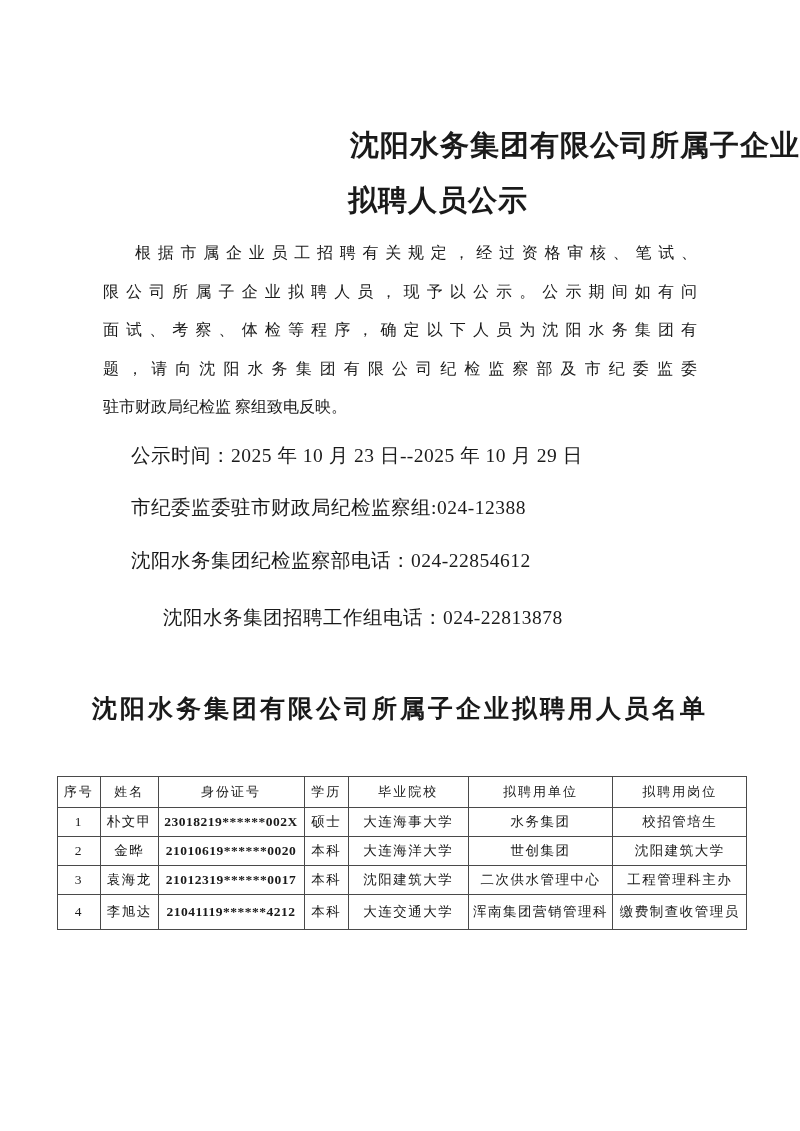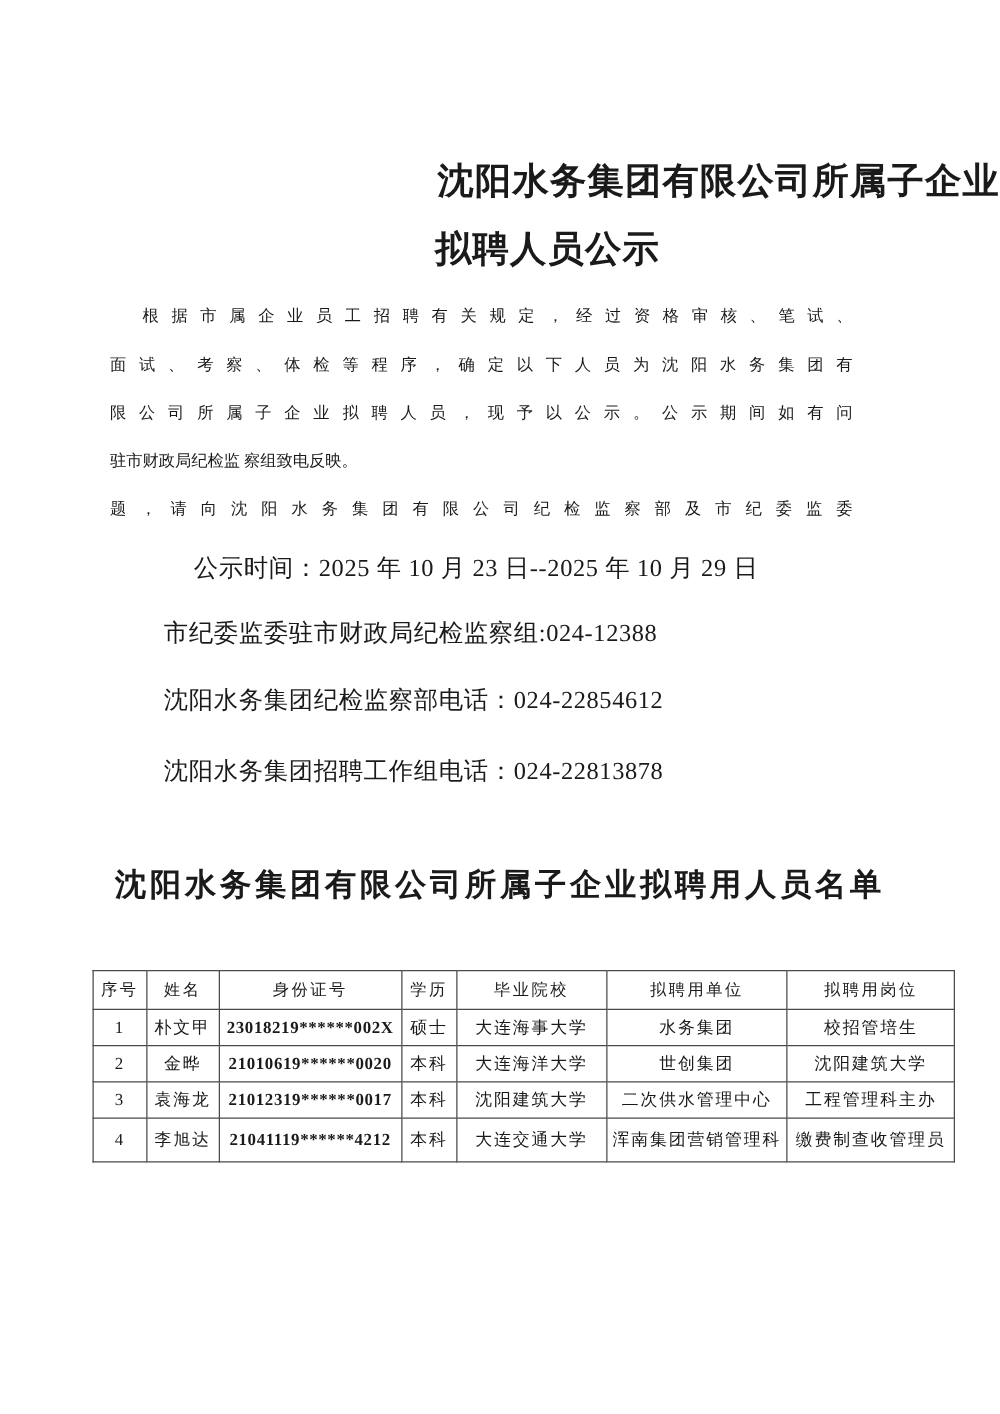--- a/index.html
+++ b/index.html
@@ -35,59 +35,59 @@
     text-align: center;
     font-size: 29px;
     font-weight: bold;
     letter-spacing: 1px;
     line-height: 38px;
     padding-left: 38px;
   }
   .paragraph {
     position: absolute;
     top: 234px;
-    left: 88px;
+    left: 103px;
     width: 594px;
-    font-size: 13px;
+    font-size: 16px;
   }
   .para-line {
     line-height: 38.5px;
     text-align: justify;
     text-align-last: justify;
     white-space: nowrap;
   }
   .para-line.first { text-indent: 2em; }
   .para-line.last  { text-align-last: left; }
   .info-line {
     position: absolute;
     left: 131px;
     width: 600px;
     font-size: 19.5px;
     line-height: 26px;
     letter-spacing: 0.5px;
   }
-  .info-line.n0 { top: 443px; margin-left: 24px; }
+  .info-line.n0 { top: 443px; }
   .info-line.n1 { top: 495px; }
   .info-line.n2 { top: 548px; }
-  .info-line.n3 { top: 605px; }
+  .info-line.n3 { top: 605px; margin-left: 32px; }
   .table-caption {
     position: absolute;
     top: 697px;
     left: 0;
     width: 100%;
     text-align: center;
     font-size: 25px;
     font-weight: bold;
     letter-spacing: 3px;
     line-height: 24px;
   }
   table.roster {
     position: absolute;
     top: 776px;
-    left: 74px;
+    left: 57px;
     width: 690px;
     border-collapse: collapse;
     table-layout: fixed;
   }
   table.roster th, table.roster td {
     border: 1px solid var(--border-color, #4a4a4a);
     text-align: center;
     vertical-align: middle;
     padding: 0 2px;
     font-weight: normal;
@@ -109,24 +109,24 @@
 </head>
 <body>
 
 <div class="sheet">
 
   <div class="title-main">沈阳水务集团有限公司所属子企业</div>
   <div class="title-sub">拟聘人员公示</div>
 
   <div class="paragraph">
     <div class="para-line first">根据市属企业员工招聘有关规定，经过资格审核、笔试、</div>
+    <div class="para-line">限公司所属子企业拟聘人员，现予以公示。公示期间如有问</div>
     <div class="para-line">面试、考察、体检等程序，确定以下人员为沈阳水务集团有</div>
-    <div class="para-line">限公司所属子企业拟聘人员，现予以公示。公示期间如有问</div>
+    <div class="para-line">题，请向沈阳水务集团有限公司纪检监察部及市纪委监委</div>
     <div class="para-line last">驻市财政局纪检监 察组致电反映。</div>
-    <div class="para-line">题，请向沈阳水务集团有限公司纪检监察部及市纪委监委</div>
   </div>
 
   <div class="info-line n0">公示时间：2025 年 10 月 23 日--2025 年 10 月 29 日</div>
   <div class="info-line n1">市纪委监委驻市财政局纪检监察组:024-12388</div>
   <div class="info-line n2">沈阳水务集团纪检监察部电话：024-22854612</div>
   <div class="info-line n3">沈阳水务集团招聘工作组电话：024-22813878</div>
 
   <div class="table-caption">沈阳水务集团有限公司所属子企业拟聘用人员名单</div>
 
   <table class="roster">

